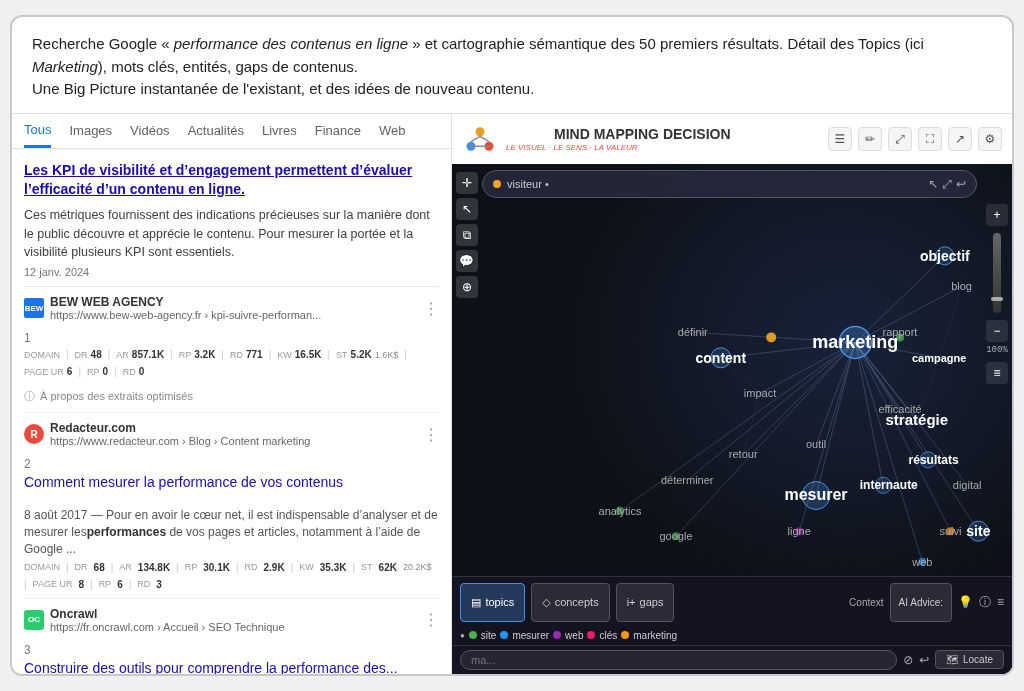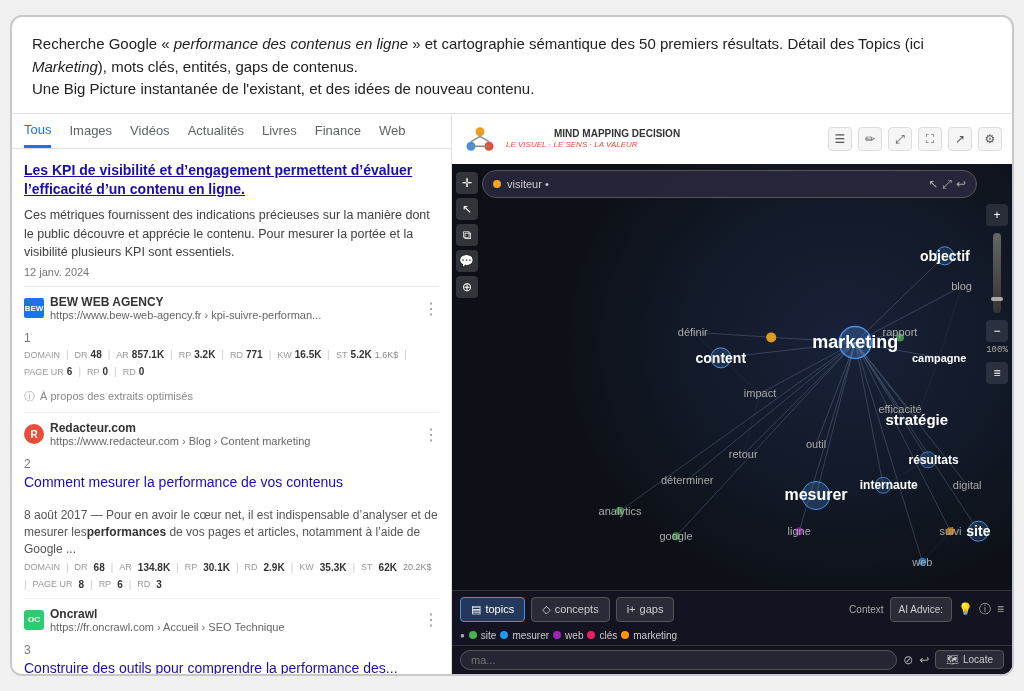--- a/index.html
+++ b/index.html
@@ -232,21 +232,21 @@
     .mmd-logo-area {
       display: flex;
       align-items: center;
       gap: 8px;
     }
     .mmd-logo-icon {
       width: 36px;
       height: 36px;
     }
     .mmd-logo-text {
-      font-size: 10px;
+      font-size: 14px;
       font-weight: bold;
       color: #333;
       line-height: 1.2;
       padding-left: 48px;
     }
     .mmd-logo-sub {
       font-size: 8px;
       color: #e74c3c;
       font-style: italic;
     }
@@ -412,21 +412,21 @@
       color: white;
     }
     .context-label {
       font-size: 10px;
       color: #aaa;
     }
     .ai-advice-btn {
       background: rgba(255,255,255,0.1);
       border: 1px solid #555;
       border-radius: 4px;
-      padding: 6px 8px;
+      padding: 13px 8px;
       font-size: 10px;
       color: #ccc;
       cursor: pointer;
     }
     .map-bottom-dots {
       display: flex;
       gap: 4px;
       padding: 4px 8px;
       align-items: center;
     }

